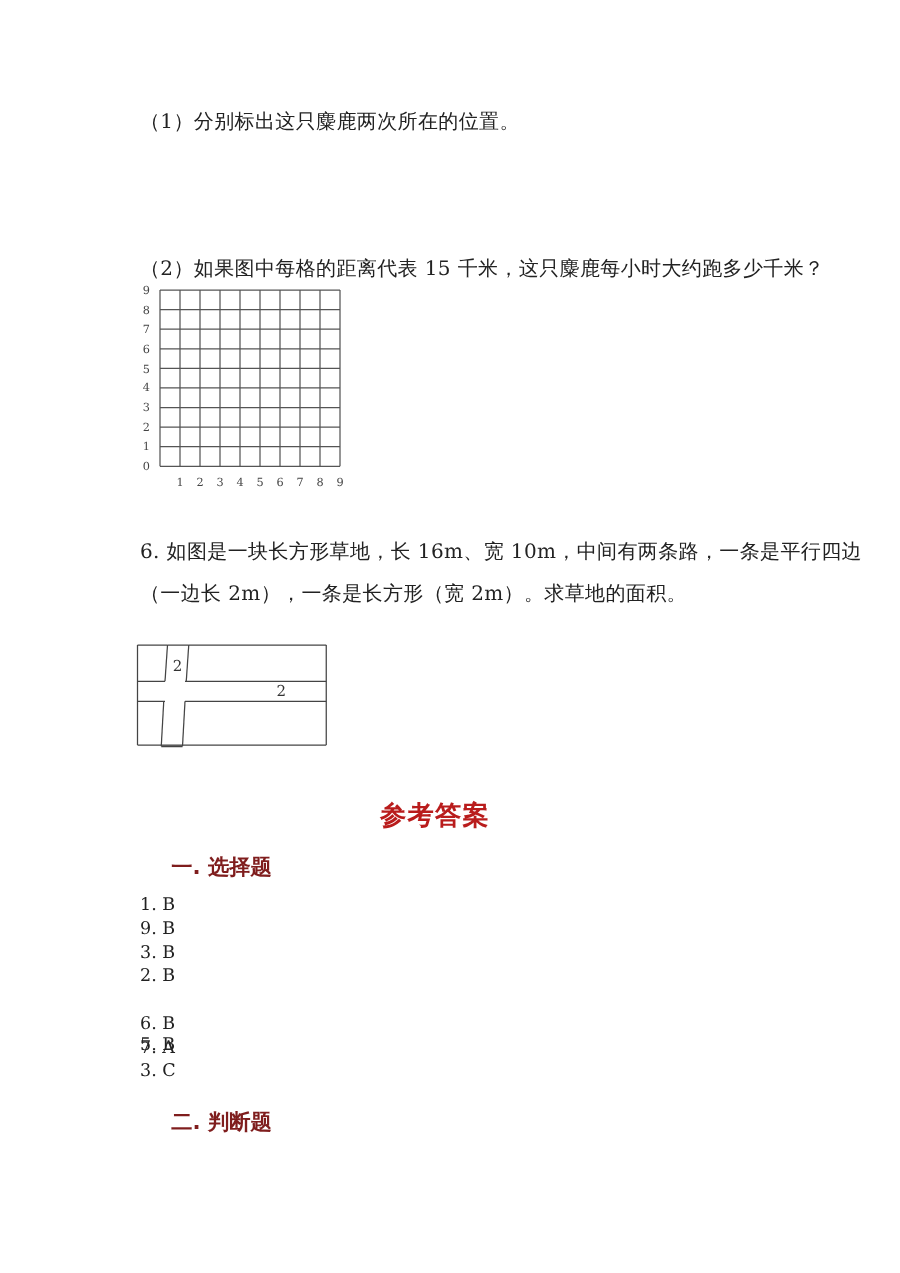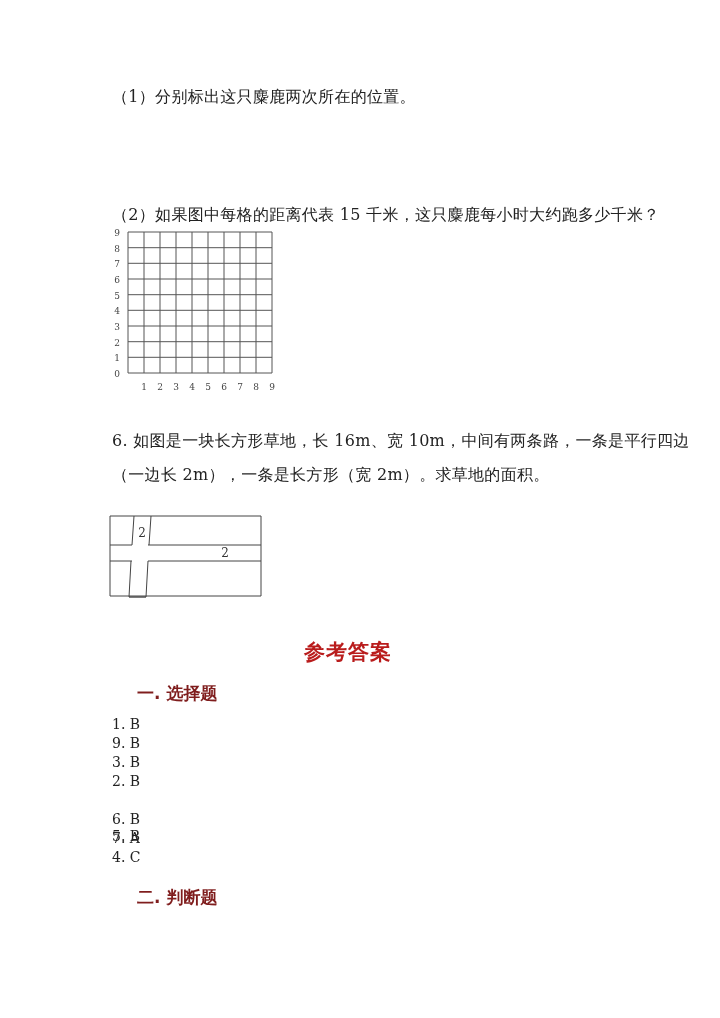--- a/index.html
+++ b/index.html
@@ -126,15 +126,15 @@
 
 <div class="abs section-heading" style="left:112px; top:682px;">一. 选择题</div>
 
 <div class="answer-item" style="top:716px;">1. B</div>
 <div class="answer-item" style="top:735px;">9. B</div>
 <div class="answer-item" style="top:754px;">3. B</div>
 <div class="answer-item" style="top:773px;">2. B</div>
 <div class="answer-item" style="top:792px;margin-top:36px;">5. B</div>
 <div class="answer-item" style="top:811px;">6. B</div>
 <div class="answer-item" style="top:830px;">7. A</div>
-<div class="answer-item" style="top:849px;">4. C</div>
+<div class="answer-item" style="top:849px;">3. C</div>
 
 <div class="abs section-heading" style="left:112px; top:886px;">二. 判断题</div>
 
 </body></html>

